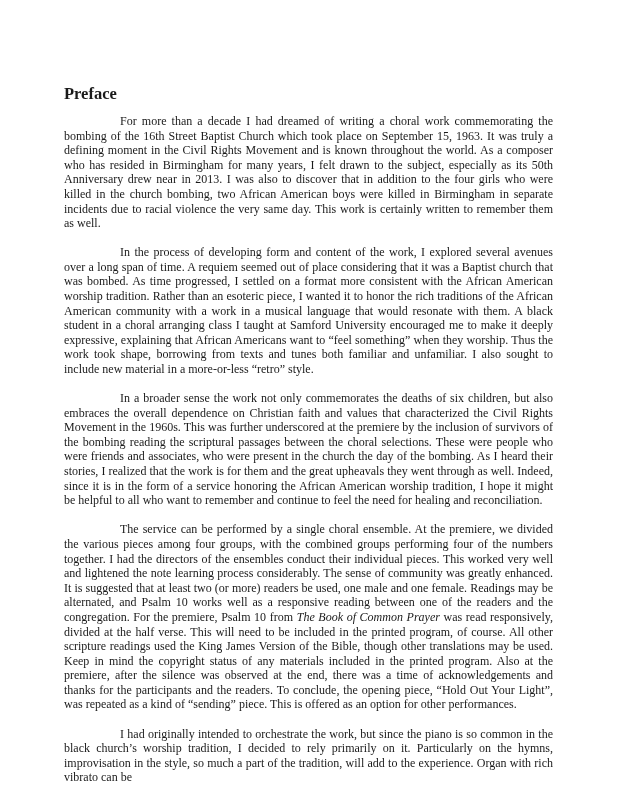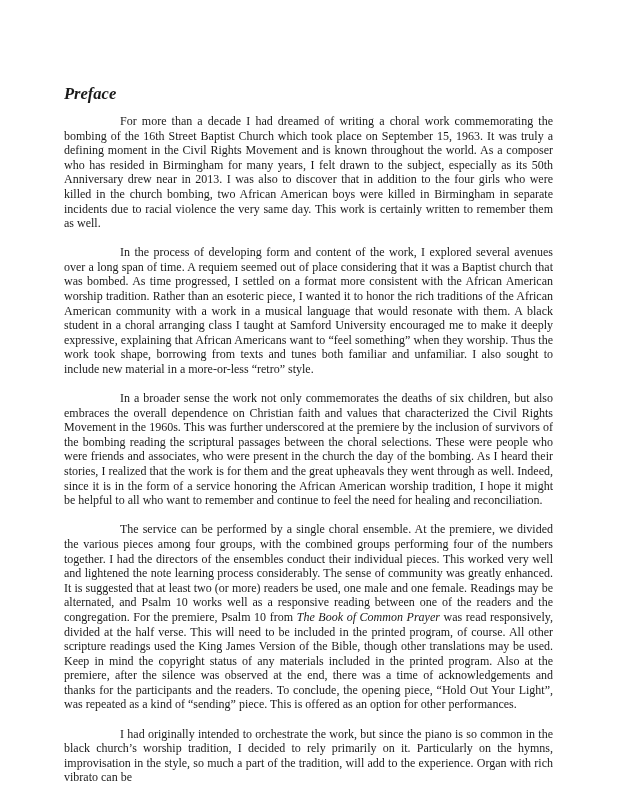--- a/index.html
+++ b/index.html
@@ -10,21 +10,20 @@
     top: 84px;
     width: 489px;
     font-family: "Liberation Serif", "DejaVu Serif", serif;
     color: #1a1a1a;
   }
   .heading {
     font-weight: bold;
     font-size: 16.5px;
     margin: 0 0 10px 0;
     line-height: 20px;
-    font-style: italic;
   }
   .para {
     font-size: 12px;
     line-height: 14.6px;
     text-align: justify;
     text-indent: 56px;
     margin: 0 0 14.5px 0;
     hyphens: manual;
   }
   .para i { }

